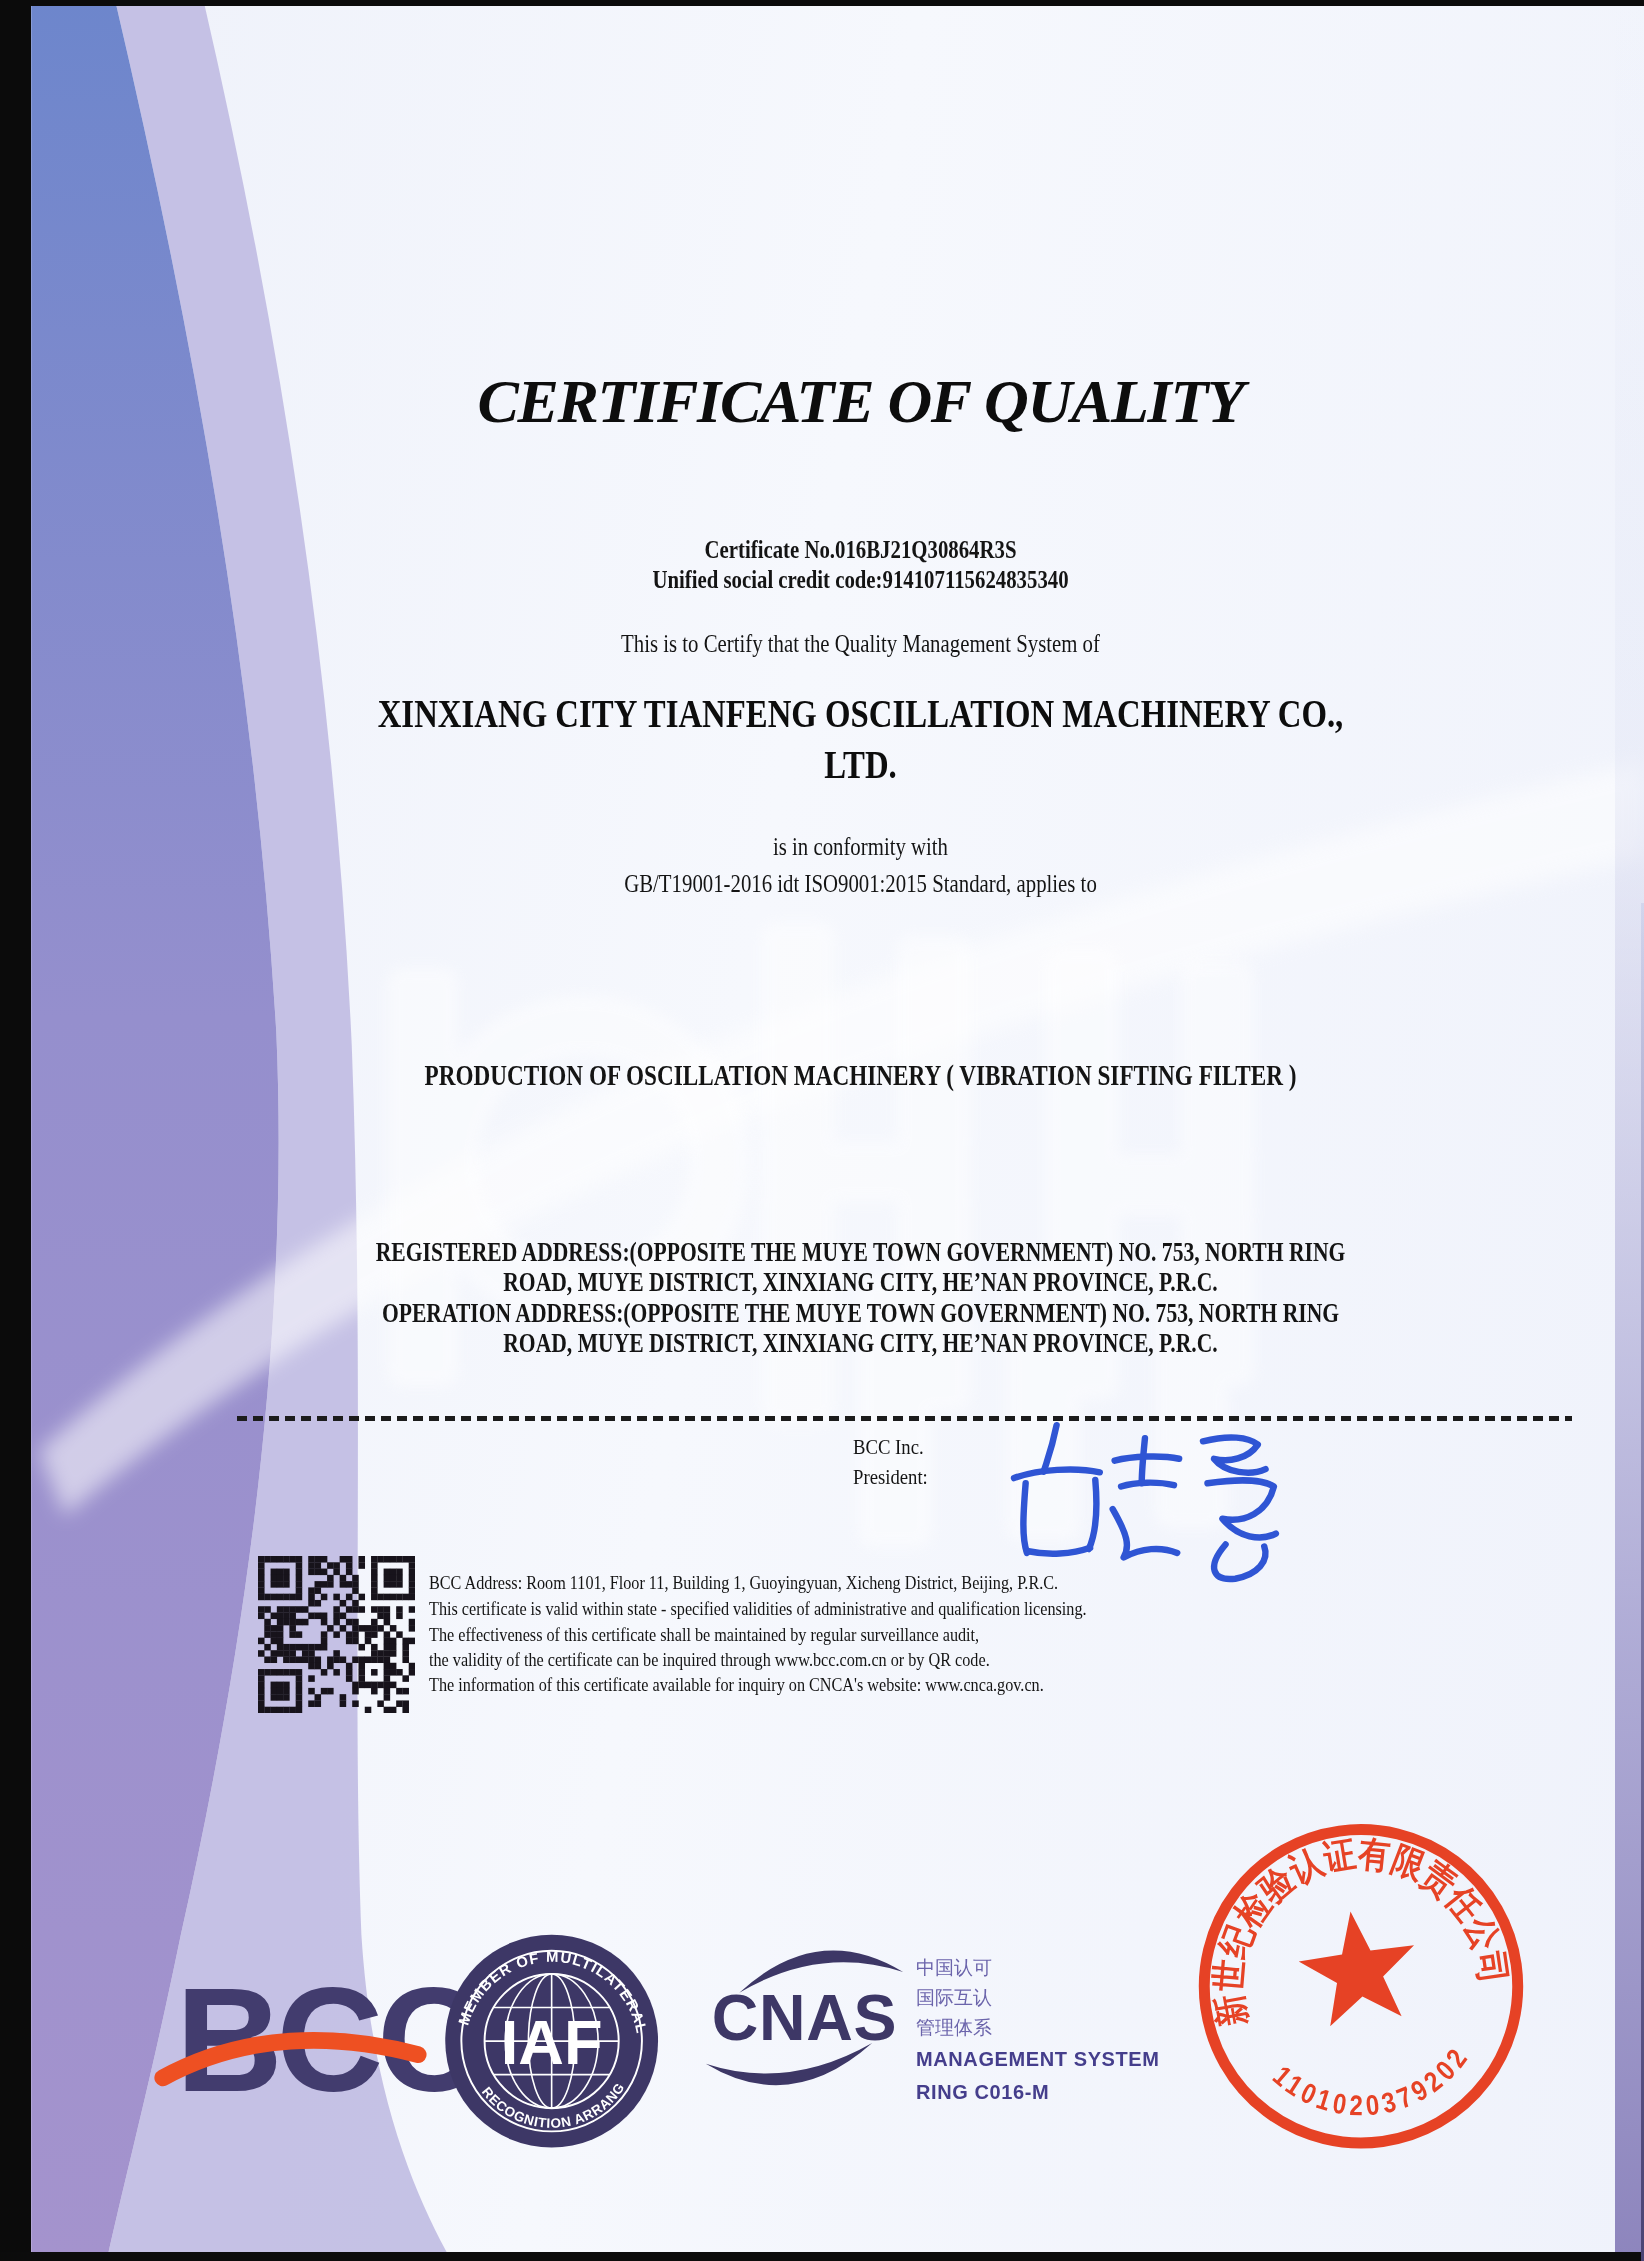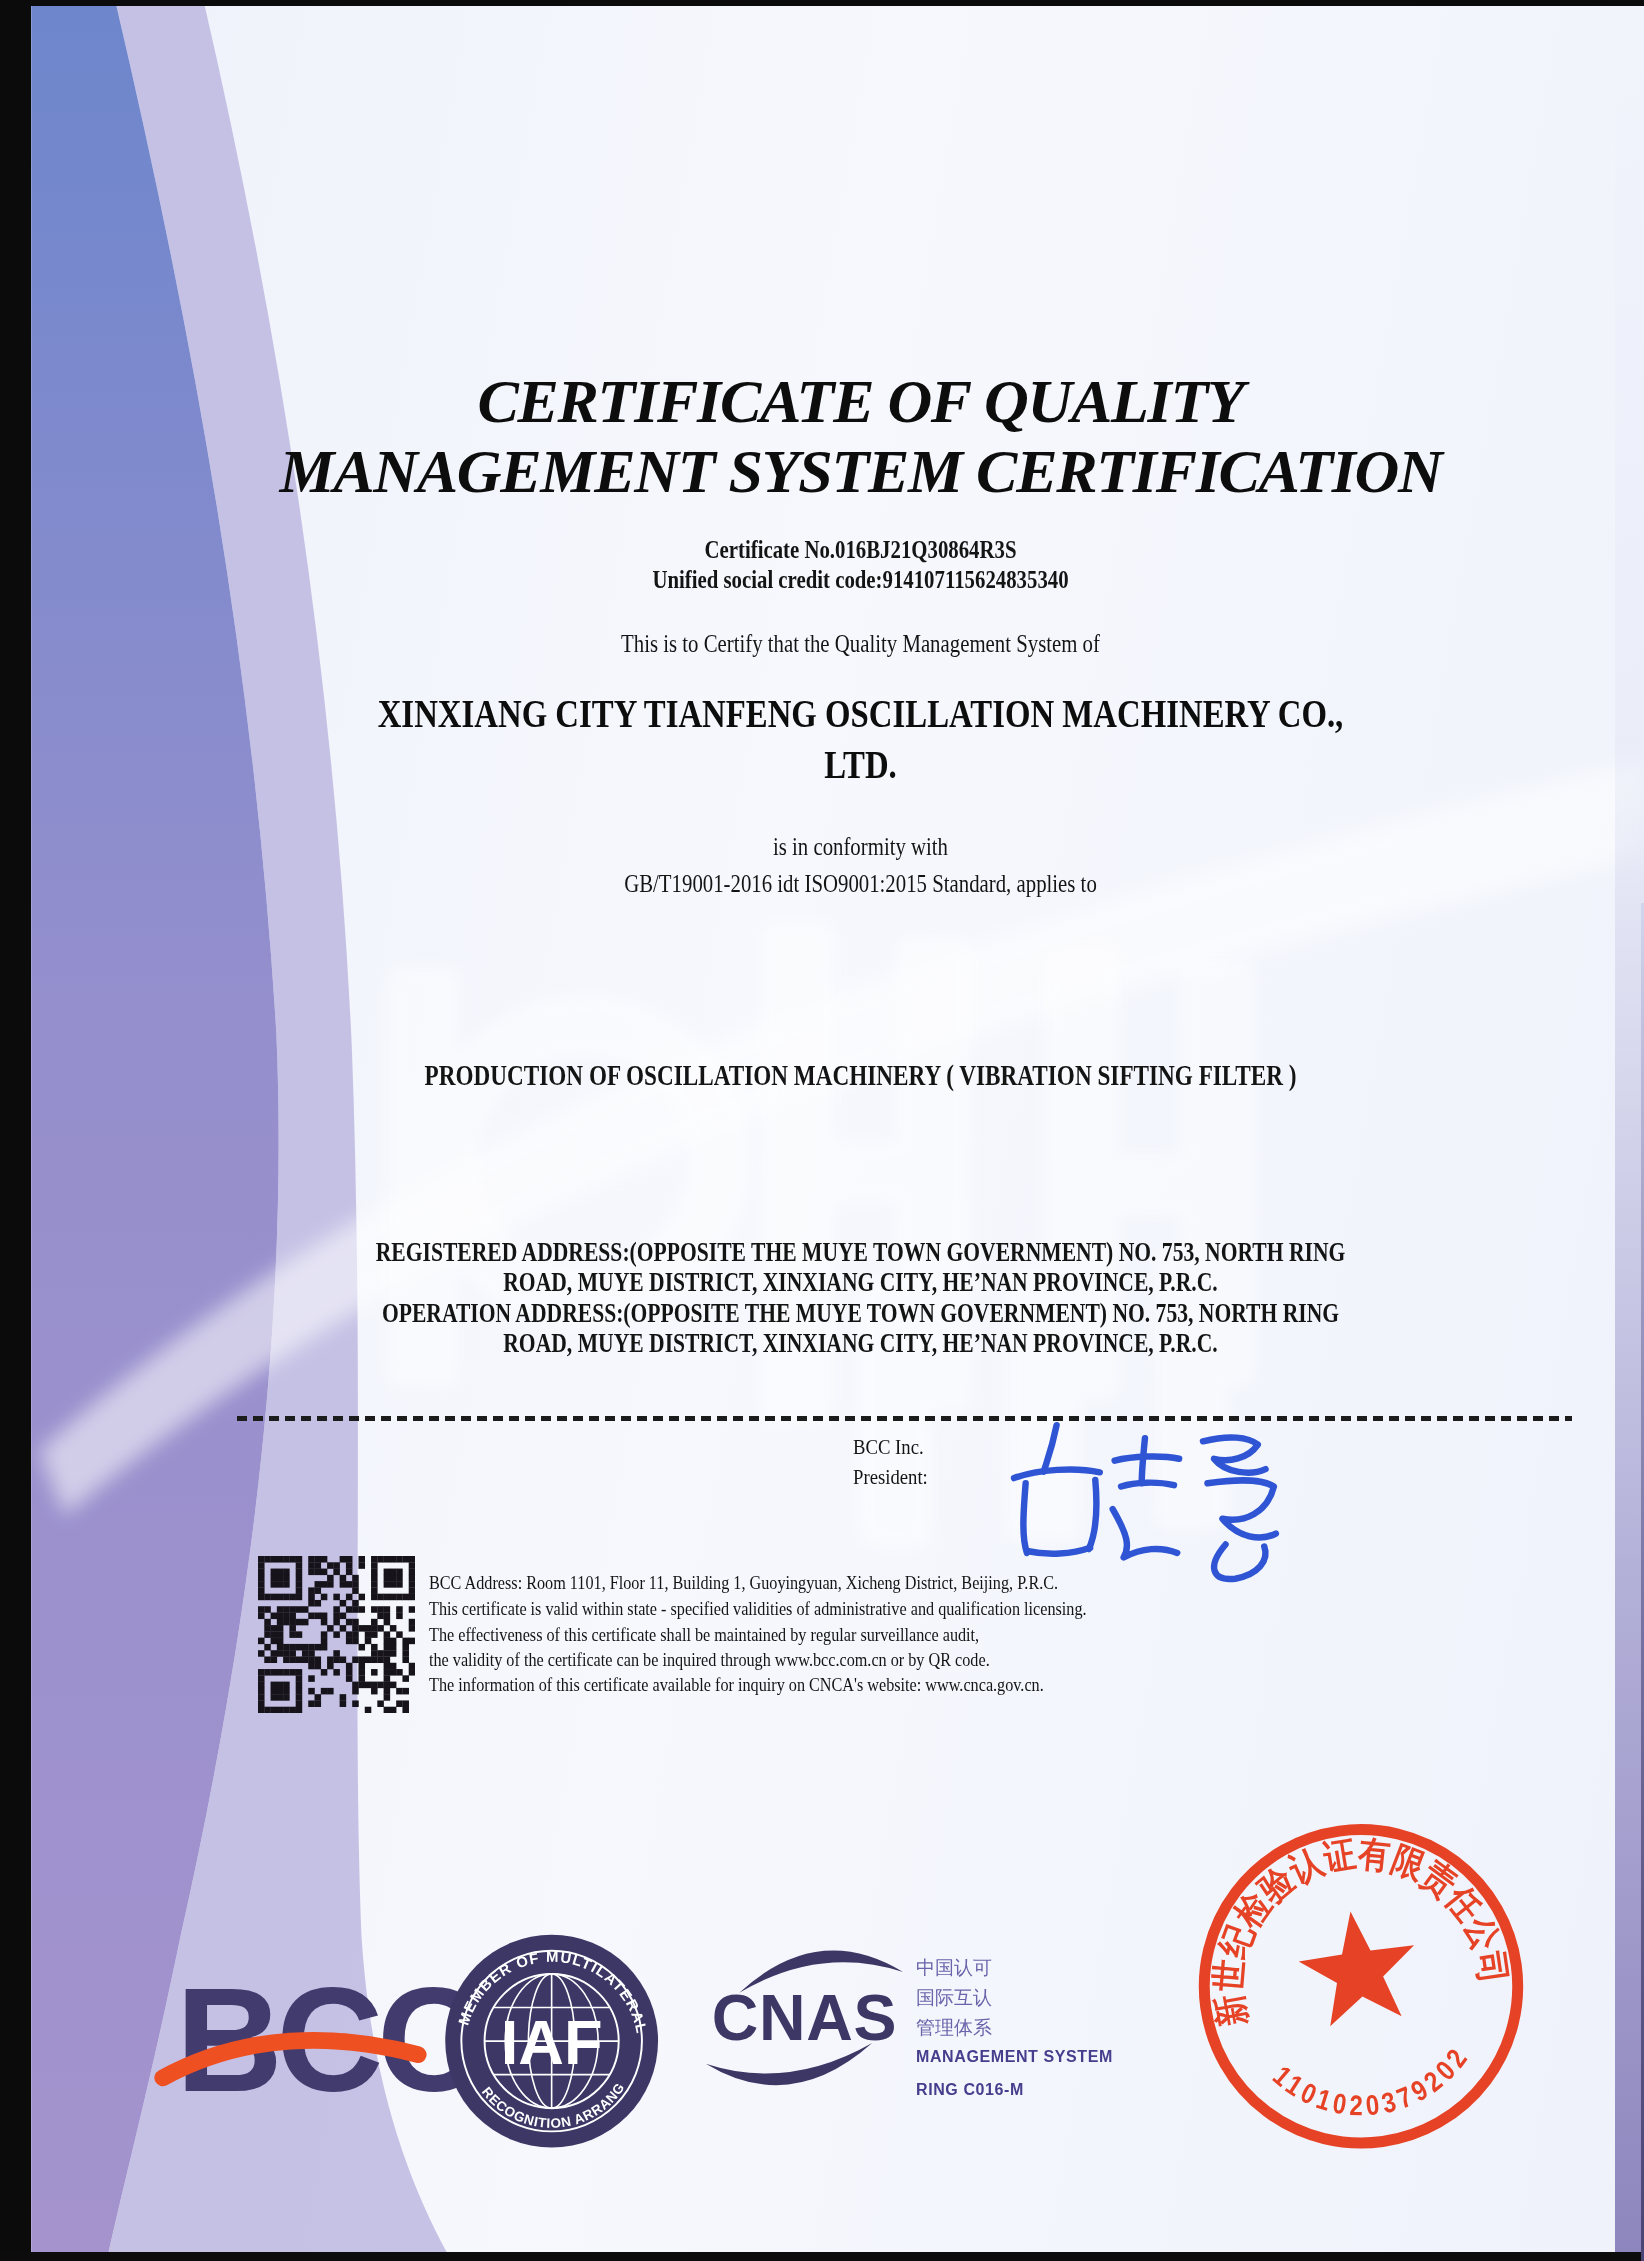--- a/index.html
+++ b/index.html
@@ -18,21 +18,21 @@
   .company{font-size:41px;font-weight:700;color:#0d0d0d;}
   .scope{font-size:29px;font-weight:600;}
   .addr{font-size:27px;font-weight:600;}
   .dates-box{position:absolute;left:271px;top:1433px;width:426px;text-align:center;}
   .dates-box div{font-size:21px;line-height:29px;white-space:nowrap;transform:scaleX(.8);transform-origin:50% 50%;}
   .issuer{font-size:22px;white-space:nowrap;transform:scaleX(.85);transform-origin:0 0;}
   .fine{position:absolute;left:429px;width:903px;font-size:19.3px;white-space:nowrap;transform:scaleX(.84);transform-origin:0 0;}
   .dashline{position:absolute;left:237px;top:1416px;width:1335px;height:4.5px;
     background:repeating-linear-gradient(90deg,#1c1c1c 0 9.7px,rgba(0,0,0,0) 9.7px 16px);}
   .cn-col div{font-size:19px;line-height:30px;color:#6b64ab;font-family:"Liberation Sans",sans-serif;}
-  .mgmt{font-family:"Liberation Sans",sans-serif;font-weight:700;font-size:16px;color:#453e8c;letter-spacing:0.6px;white-space:nowrap;}
+  .mgmt{font-family:"Liberation Sans",sans-serif;font-weight:700;font-size:20px;color:#453e8c;letter-spacing:0.6px;white-space:nowrap;}
   .edge-top{position:absolute;left:0;top:0;width:1645px;height:6.4px;background:#0b0b0b;z-index:9;}
   .edge-left{position:absolute;left:0;top:0;width:31px;height:2261px;background:#0b0b0b;z-index:9;}
   .edge-bottom{position:absolute;left:0;top:2252px;width:1645px;height:9px;background:#0c0c0c;z-index:9;}
   .edge-right{position:absolute;right:0;top:0;width:30px;height:2261px;z-index:8;
     background:linear-gradient(180deg,rgba(244,247,255,0) 0%,rgba(214,218,240,.25) 35%,rgba(160,155,205,.8) 72%,#8d85bd 100%);}
   .edge-right-line{position:absolute;right:0.6px;top:903px;width:3.9px;height:1358px;z-index:9;
     background:linear-gradient(180deg,rgba(120,130,200,.15),#4b4474);}
 </style>
 </head>
 <body>
@@ -84,21 +84,20 @@
       <rect x="1620" y="1470" width="115" height="700" rx="24"></rect>
       <rect x="1830" y="1490" width="115" height="660" rx="24"></rect>
       <rect x="1620" y="1790" width="325" height="95"></rect>
       <rect x="1330" y="1980" width="115" height="420" rx="24"></rect>
       <rect x="1560" y="1960" width="115" height="430" rx="24"></rect>
       <rect x="1790" y="1940" width="115" height="430" rx="24"></rect>
     </g>
   </svg>
 
   <div class="cline title" style="top:366px">CERTIFICATE OF QUALITY</div>
-  <div class="cline title" style="top:436px">MANAGEMENT SYSTEM CERTIFICATION</div>
 
   <div class="cline certno sx80" style="top:535px">Certificate No.016BJ21Q30864R3S</div>
   <div class="cline certno sx80" style="top:565px">Unified social credit code:914107115624835340</div>
 
   <div class="cline body38 sx80" style="top:629px">This is to Certify that the Quality Management System of</div>
 
   <div class="cline company sx80" style="top:689px">XINXIANG CITY TIANFENG OSCILLATION MACHINERY CO.,</div>
   <div class="cline company sx80" style="top:740px">LTD.</div>
 
   <div class="cline body38 sx80" style="top:832px">is in conformity with</div>

